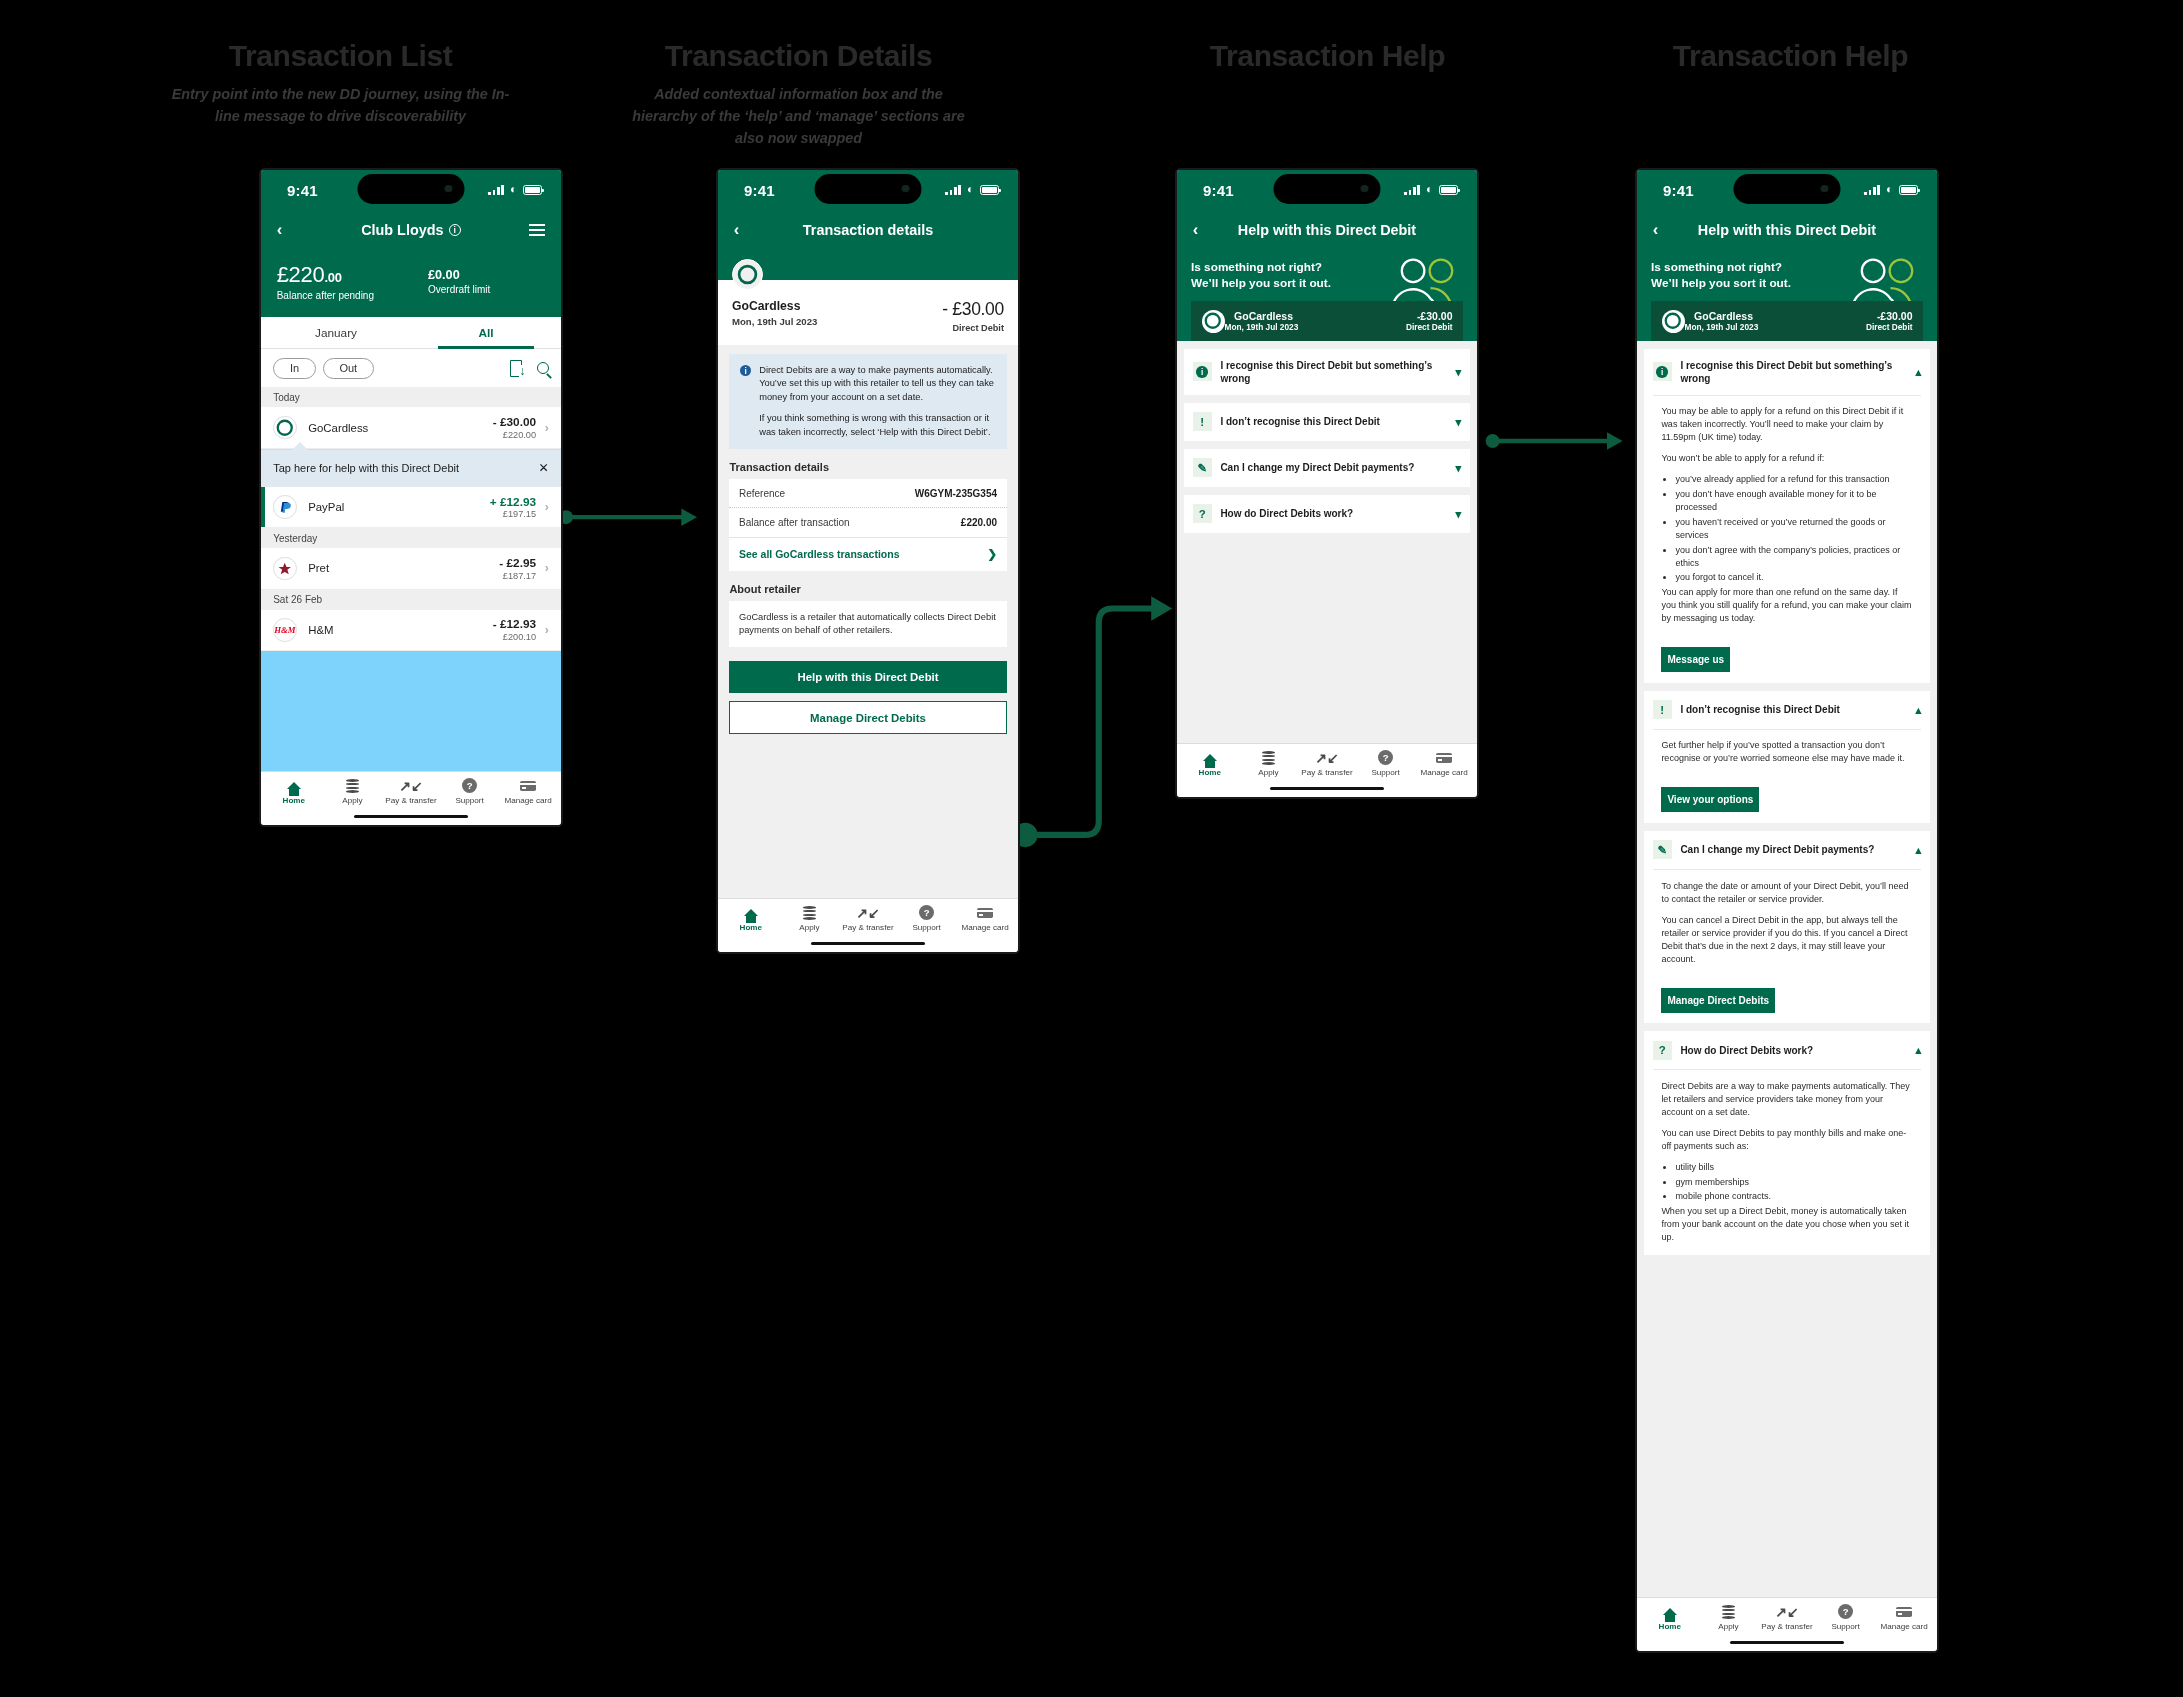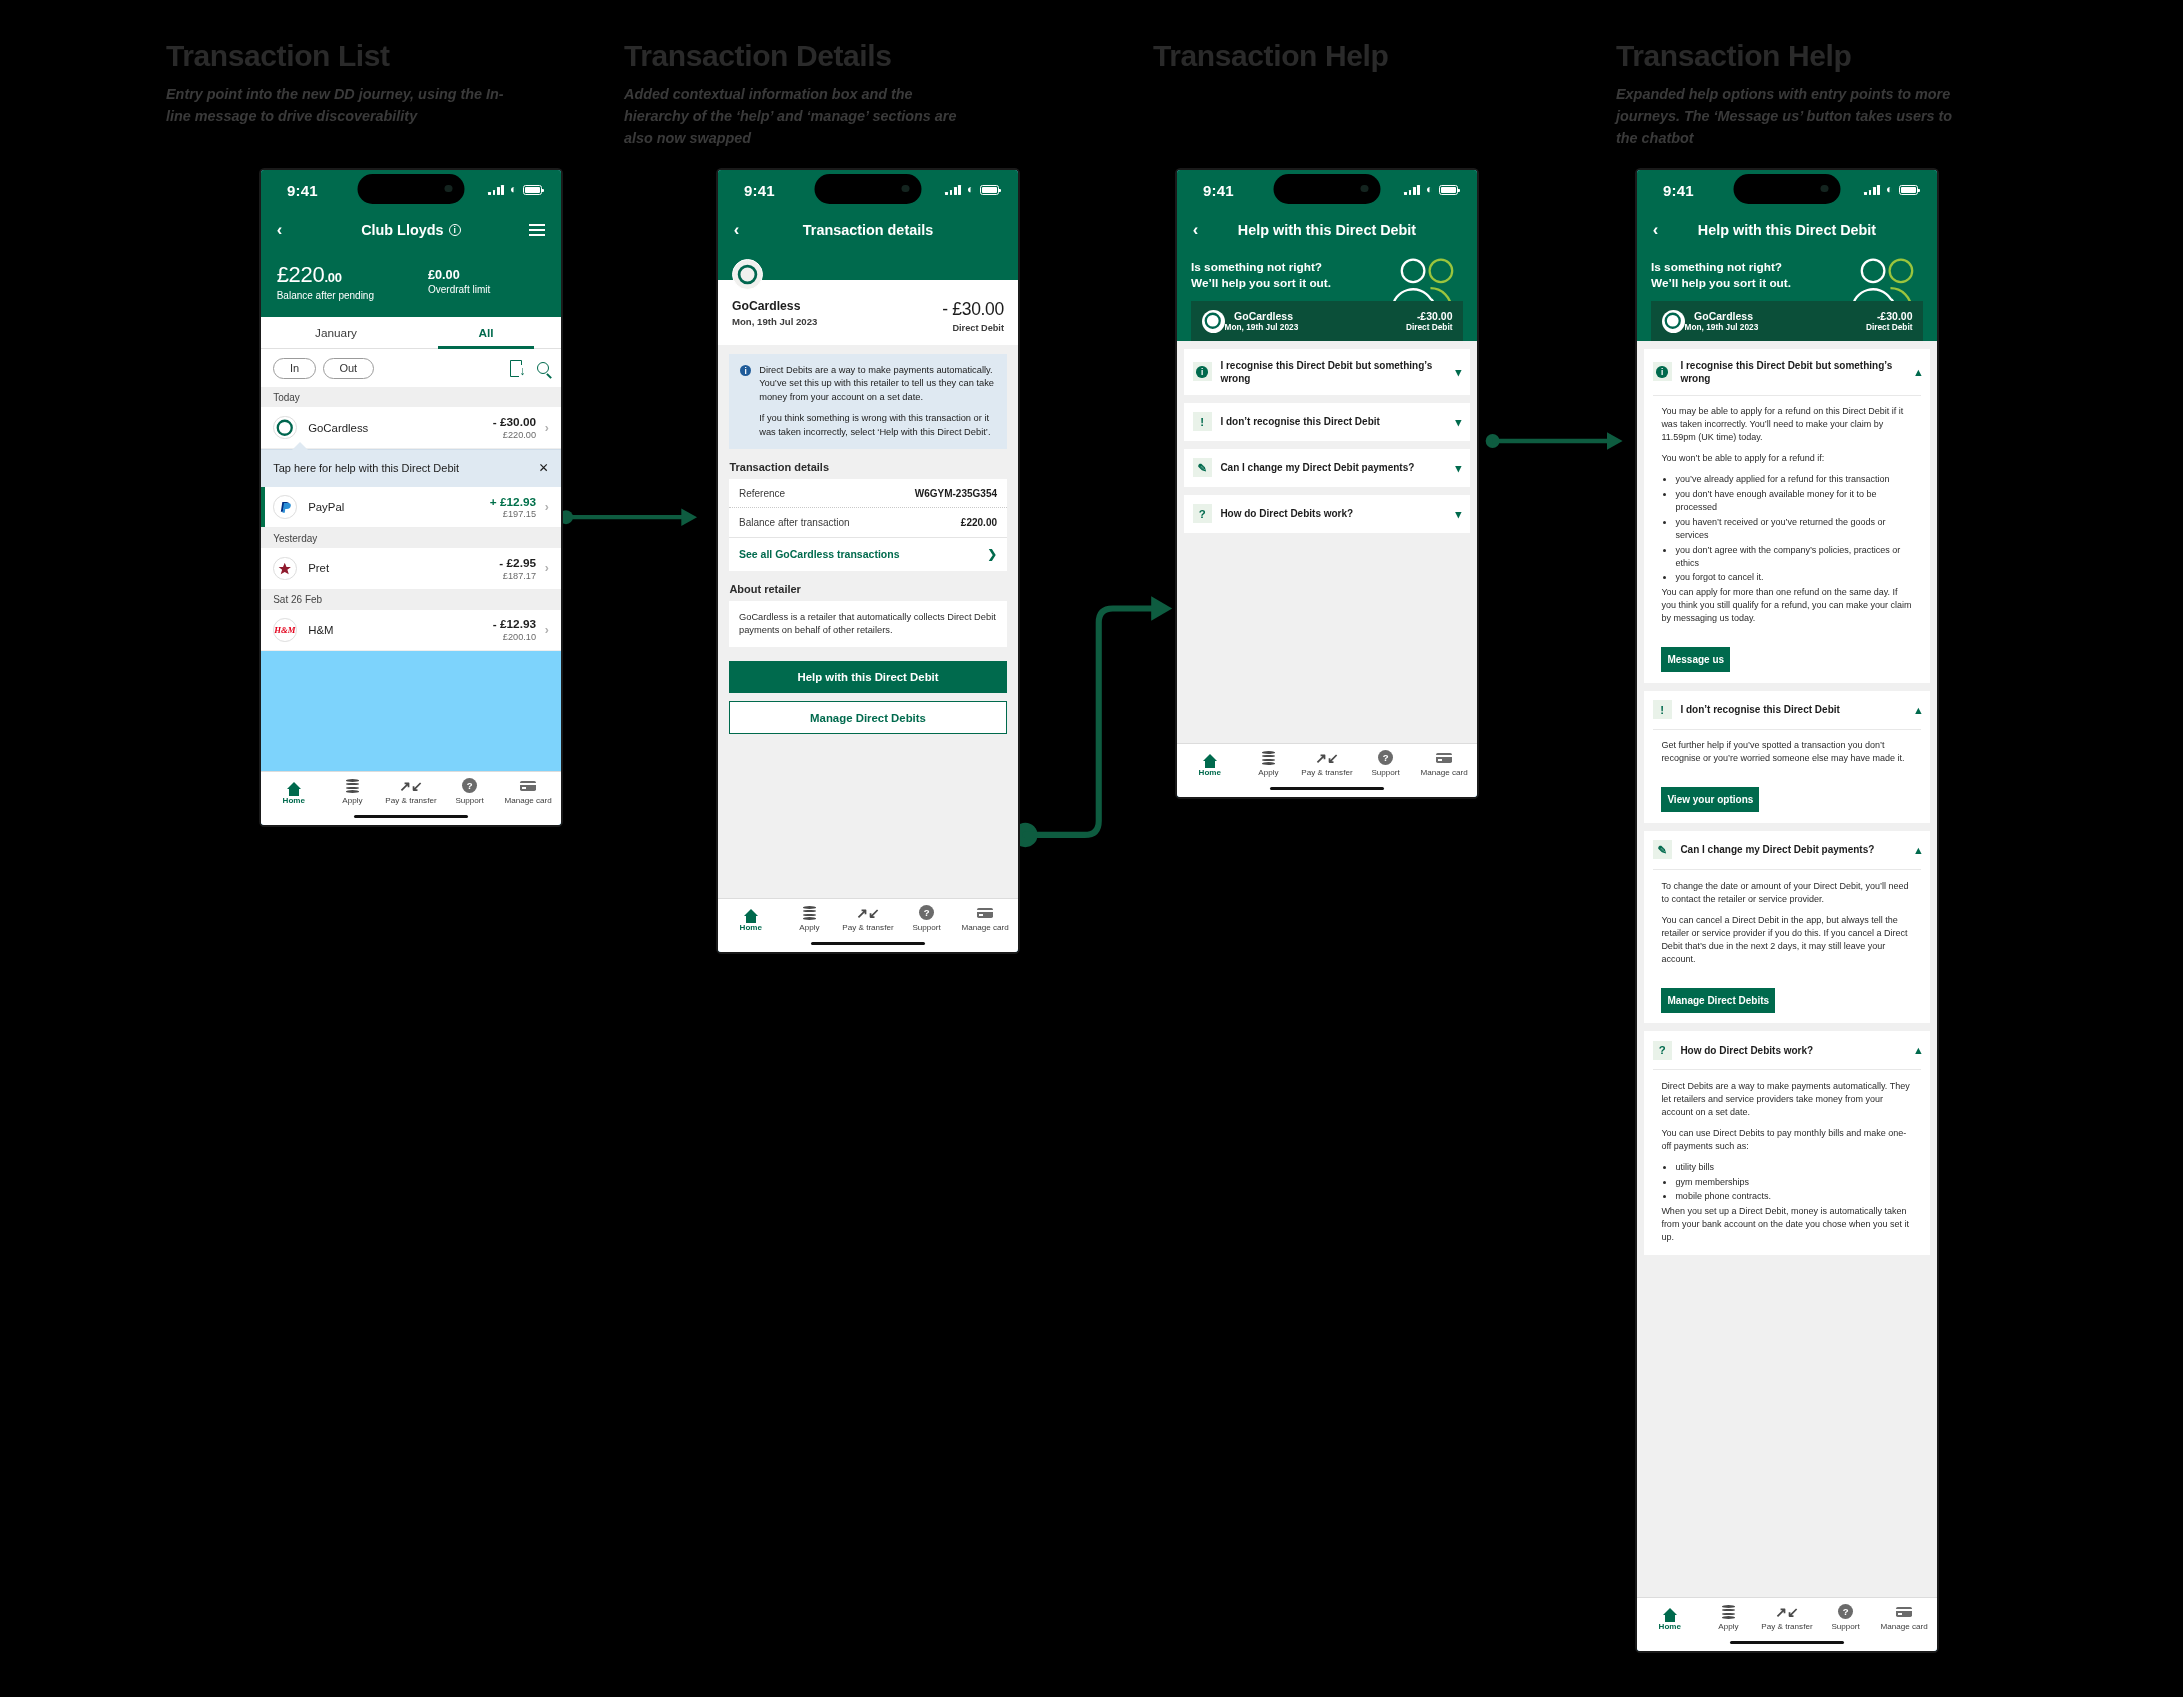--- a/index.html
+++ b/index.html
@@ -5,21 +5,21 @@
   * { box-sizing: border-box; margin: 0; padding: 0; }
   html, body {
     width: 2184px; height: 1698px;
     background: #000000;
     font-family: "Liberation Sans", sans-serif;
     overflow: hidden;
   }
   .board { position: relative; width: 2184px; height: 1698px; }
 
   
-  .col-head { position: absolute; text-align: left; }
+  .col-head { position: absolute; text-align: center; }
   .col-title {
     font-size: 30px; font-weight: 700; color: #2a2a2a;
     letter-spacing: -0.4px; line-height: 1.1;
   }
   .col-sub {
     margin-top: 10.5px; font-size: 14.4px; font-style: italic;
     color: #3a3a3a; line-height: 1.55; font-weight: 600;
   }
 
   
@@ -263,21 +263,20 @@
   </div>
   <div class="col-head" style="left:624px; top:39px; width:349px;">
     <div class="col-title">Transaction Details</div>
     <div class="col-sub">Added contextual information box and the hierarchy of the ‘help’ and ‘manage’ sections are also now swapped</div>
   </div>
   <div class="col-head" style="left:1153px; top:39px; width:349px;">
     <div class="col-title">Transaction Help</div>
   </div>
   <div class="col-head" style="left:1616px; top:39px; width:349px;">
     <div class="col-title">Transaction Help</div>
-    <div class="col-sub">Expanded help options with entry points to more journeys. The ‘Message us’ button takes users to the chatbot</div>
   </div>
 
   <svg class="conn" style="left:559px; top:489px; width:166px; height:79px;" viewBox="0 0 190 90">
     <circle cx="8" cy="32" r="8" fill="#0e5c40"></circle>
     <path d="M8 32 H150" stroke="#0e5c40" stroke-width="5" fill="none"></path>
     <path d="M140 22 L158 32 L140 42 Z" fill="#0e5c40"></path>
   </svg>
 
   <svg class="conn" style="left:1013px; top:542px; width:175px; height:306px;" viewBox="0 0 200 350">
     <circle cx="14" cy="335" r="14" fill="#0e5c40"></circle>

